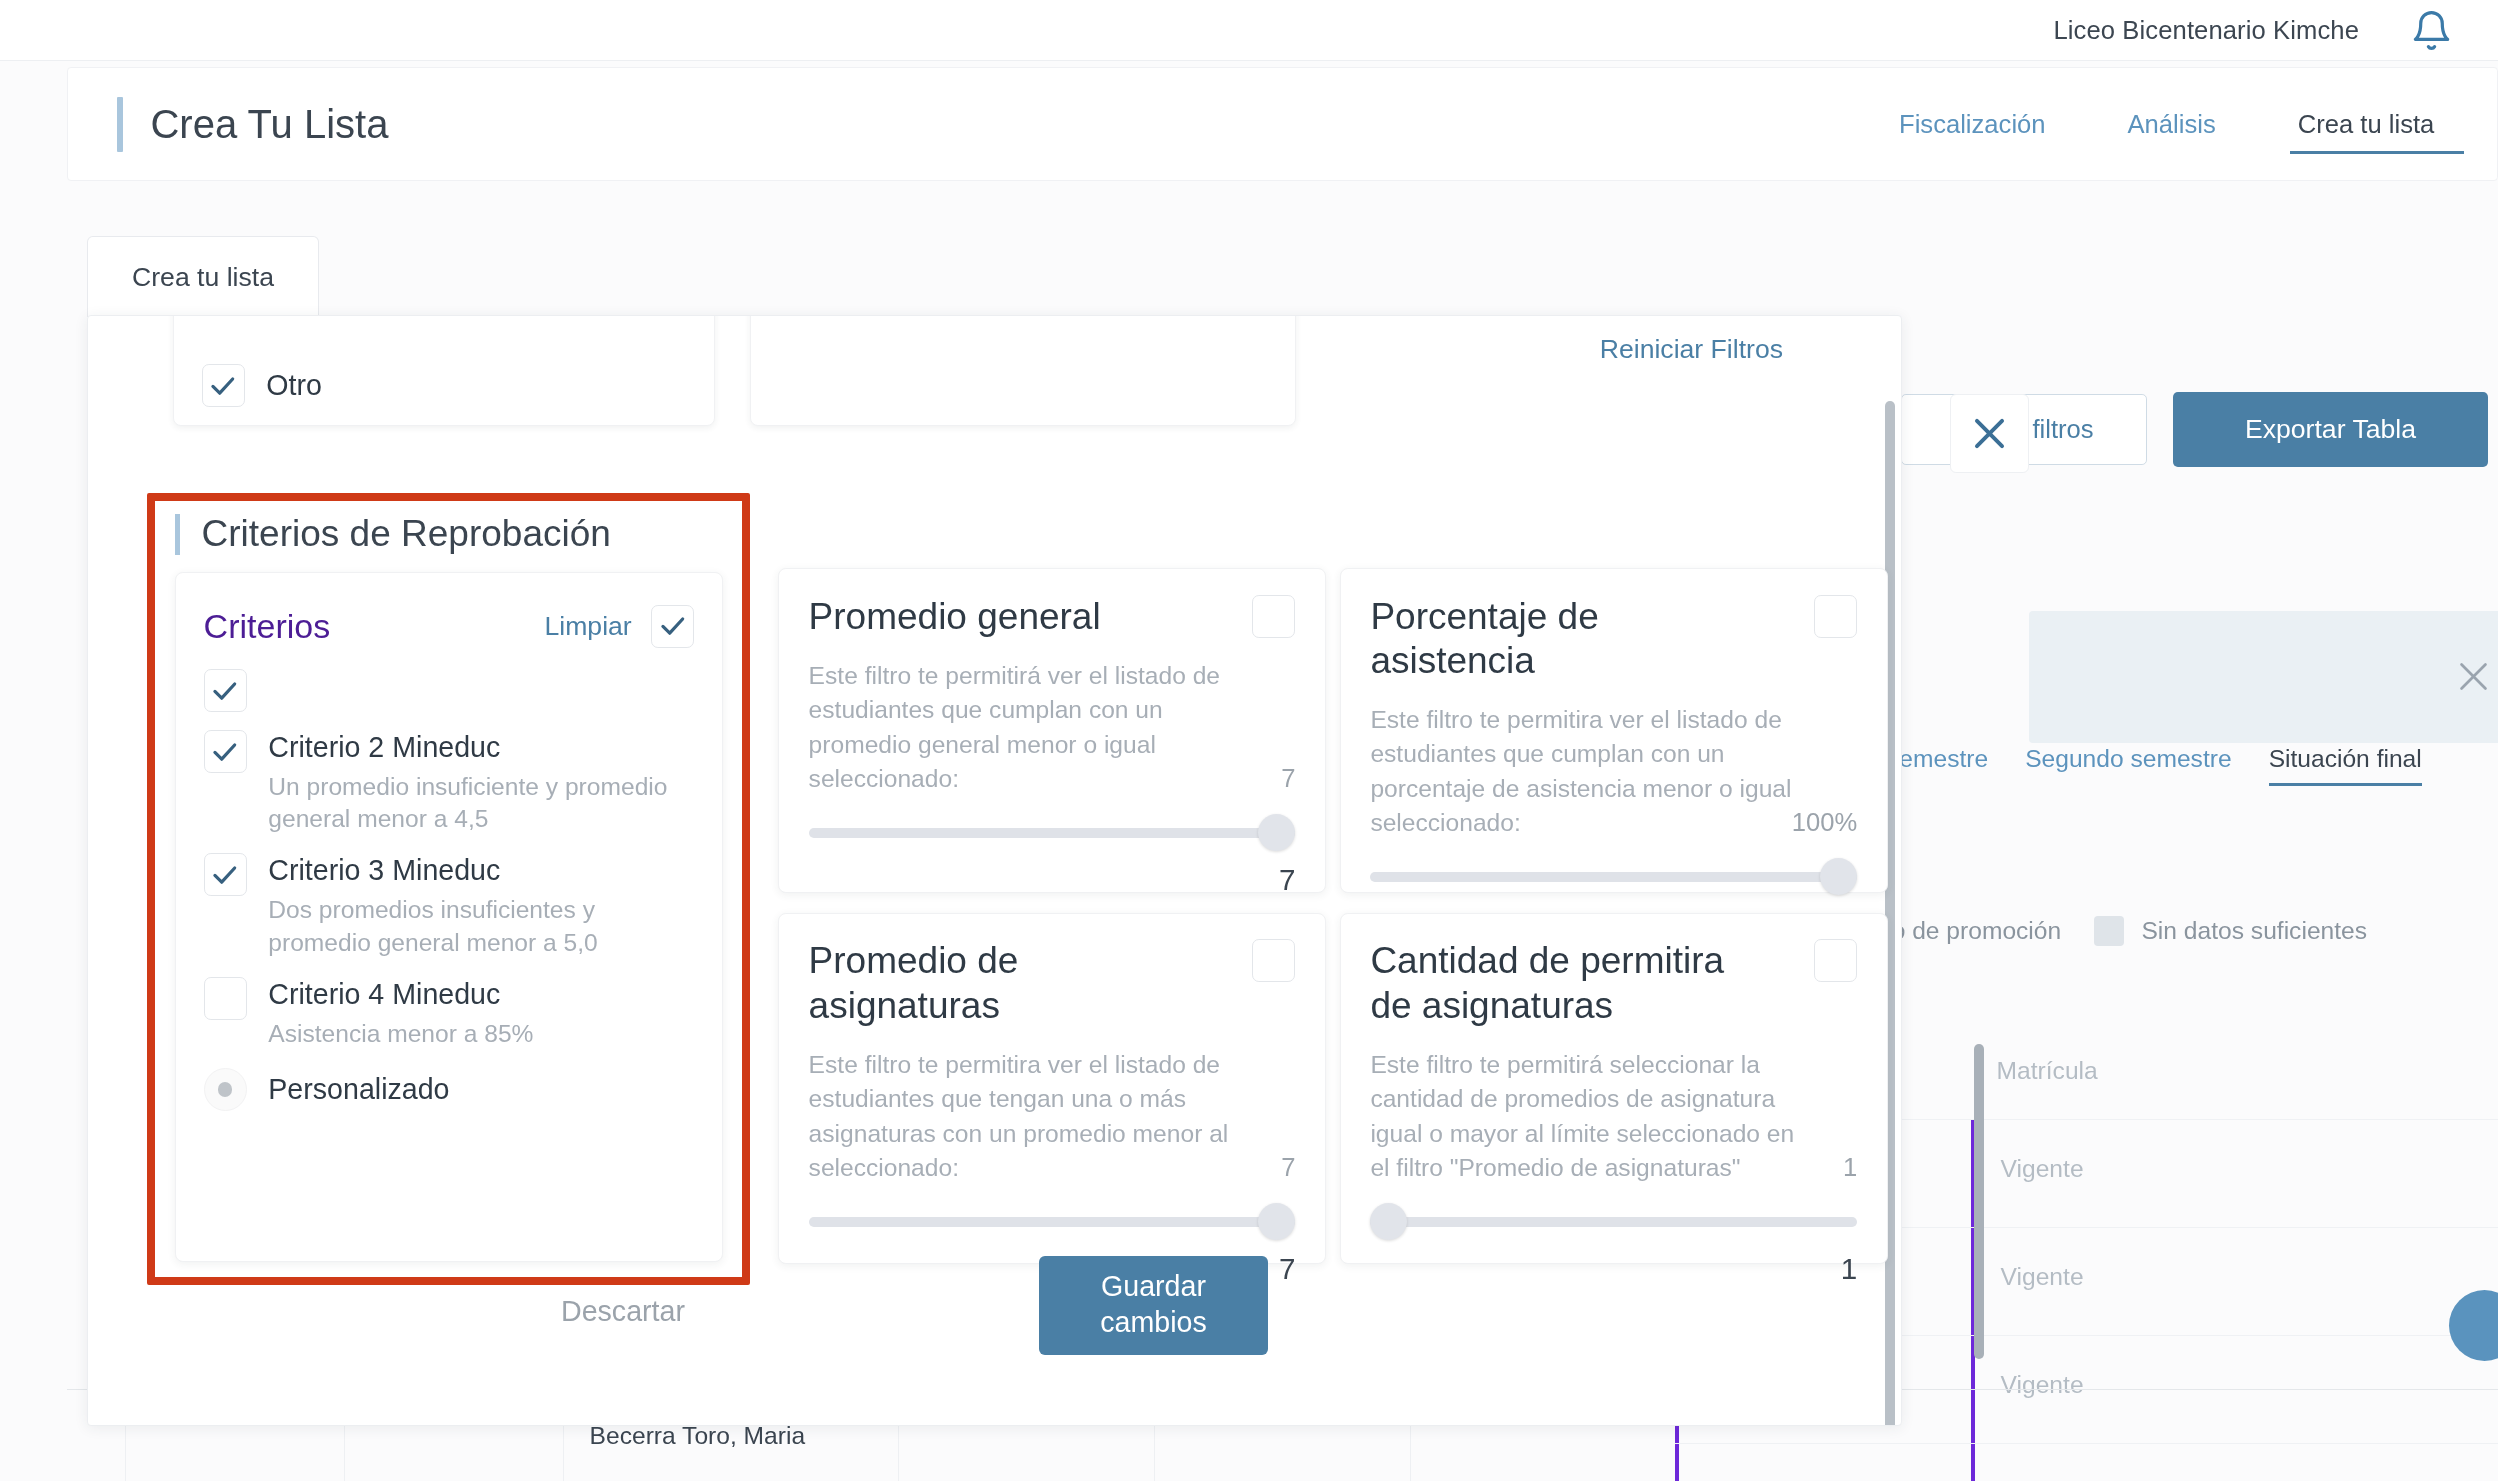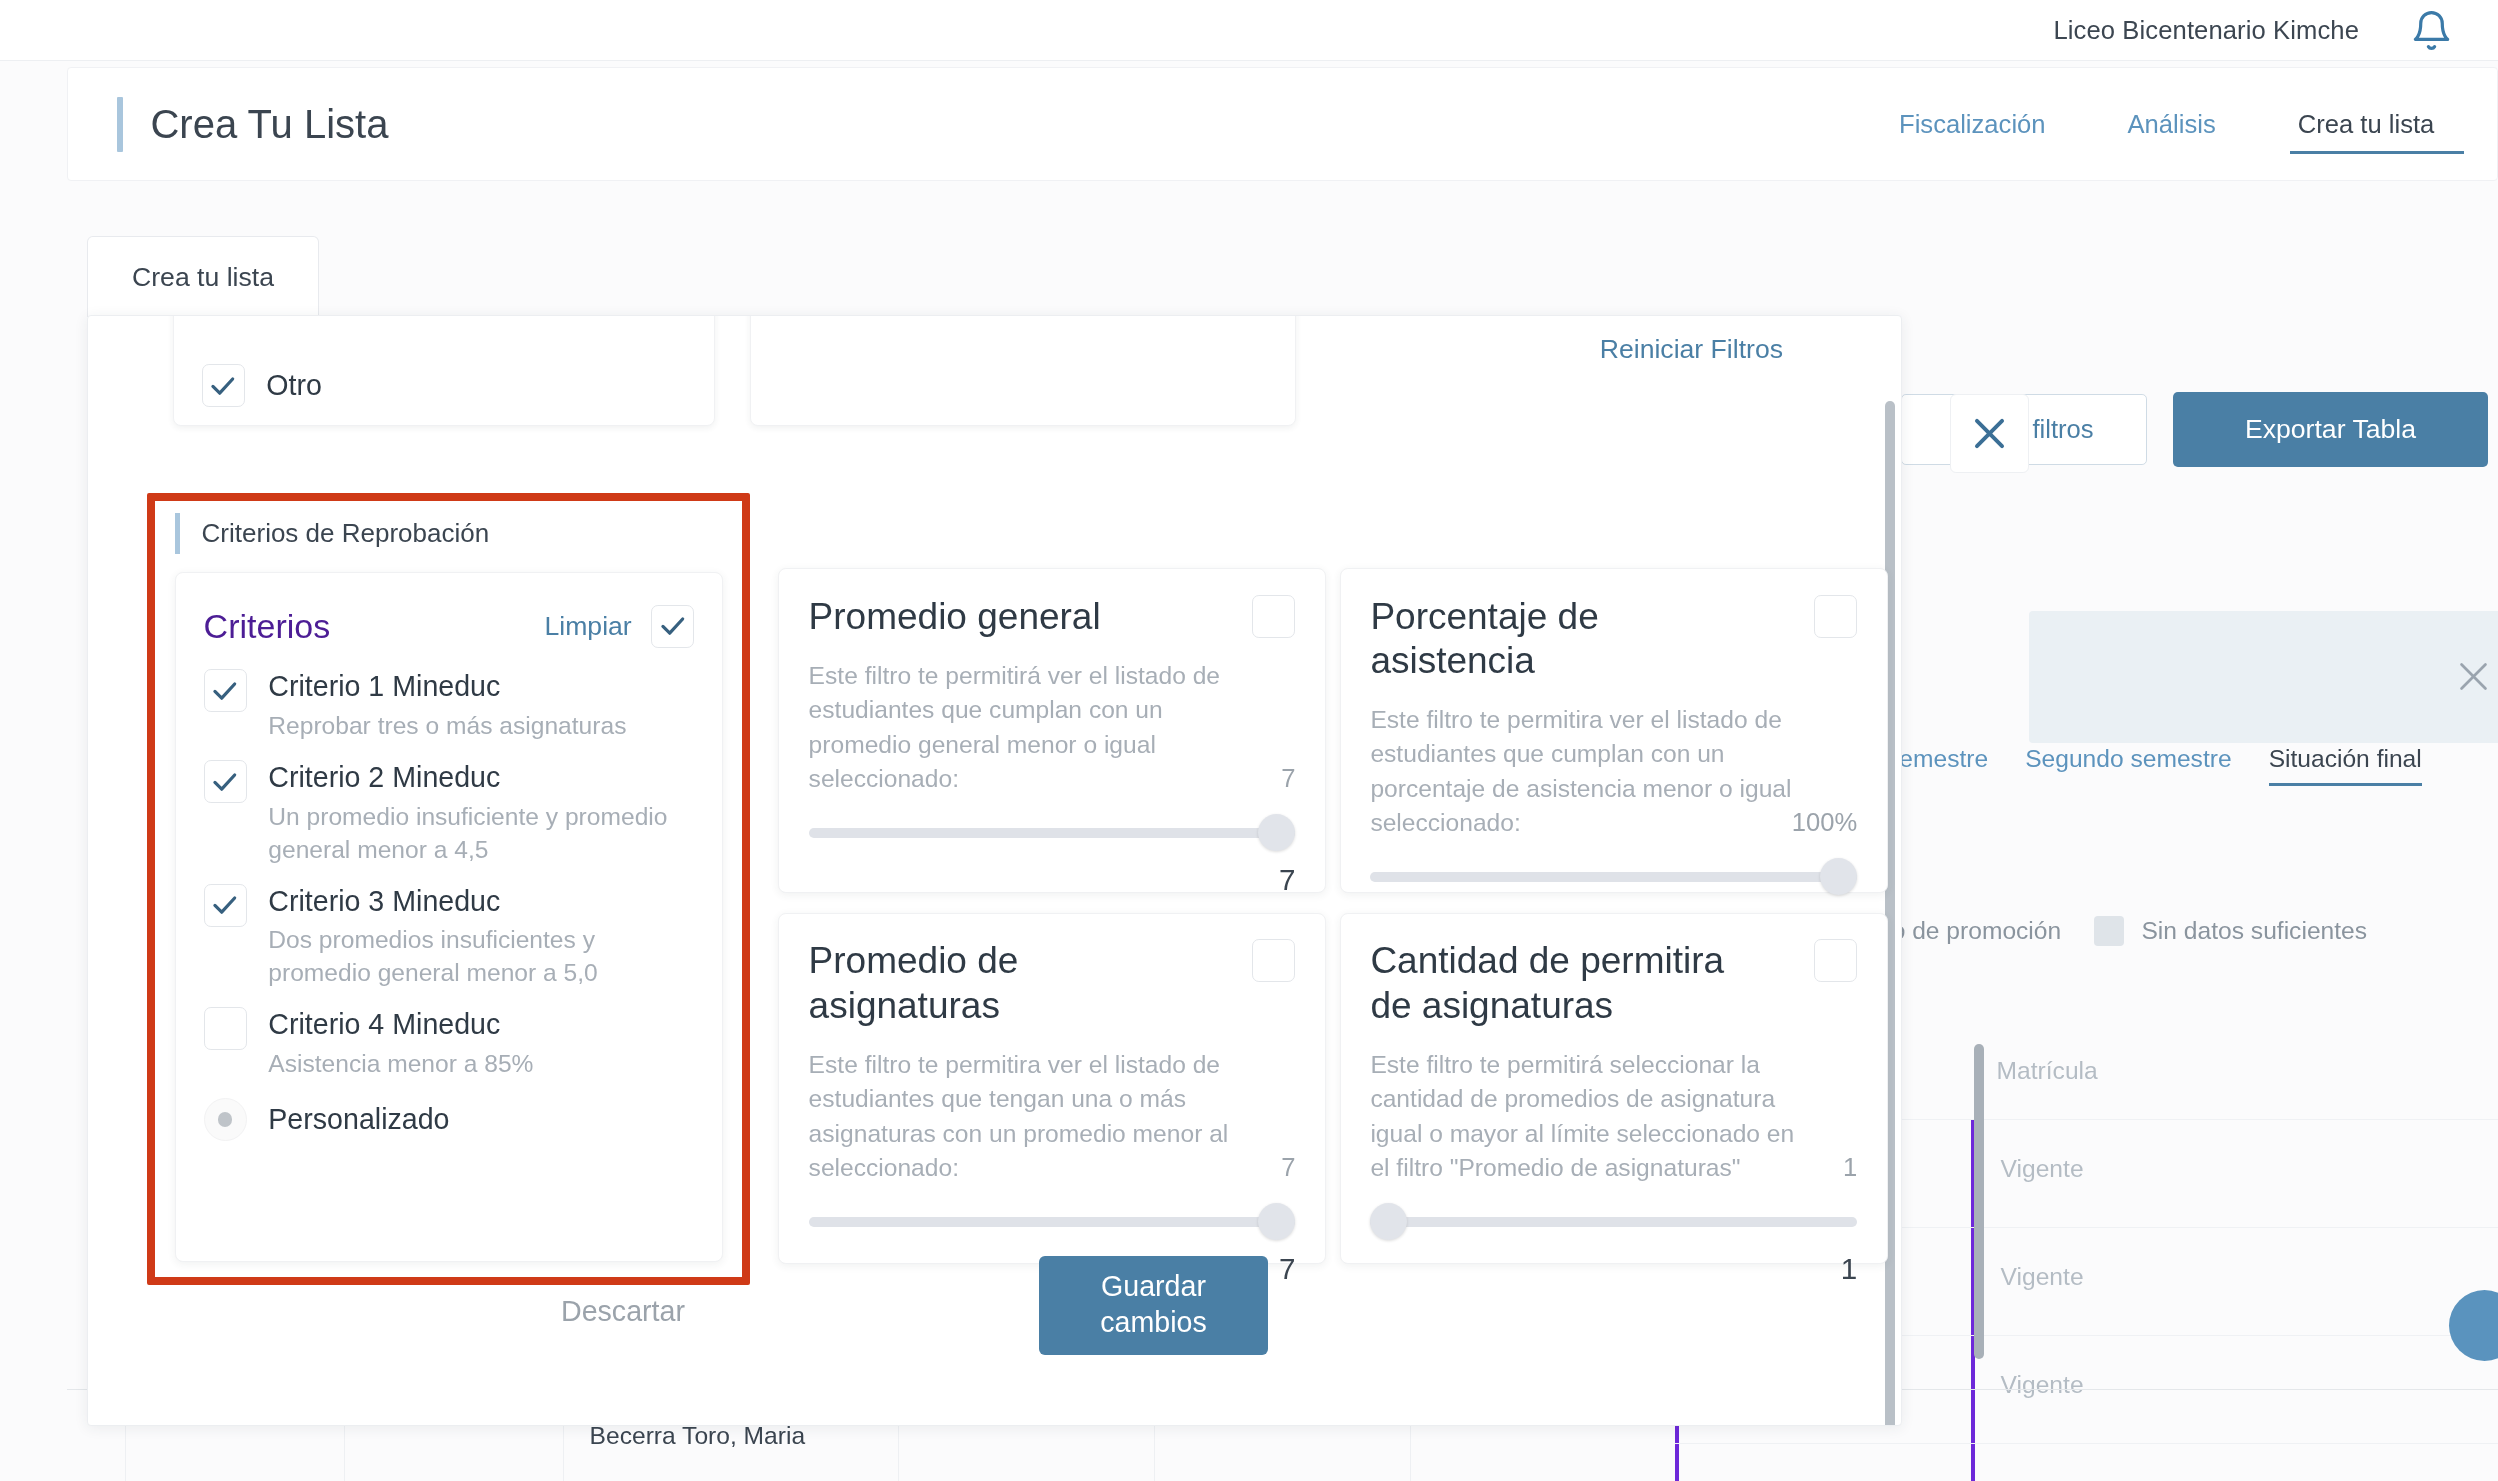--- a/index.html
+++ b/index.html
@@ -194,21 +194,21 @@
     border: 8.9px solid #cf3a17; border-radius: 2px; z-index: 3;
     pointer-events: none;
   }
 
   
   .section-head {
     position: absolute; left: 87px; top: 197px;
     display: flex; align-items: center; gap: 21.7px;
   }
   .section-head .bar { width: 4.9px; height: 41px; background: #a9c6dd; }
-  .section-head .txt { font-size: 26px; color: #3b4550; white-space: nowrap; }
+  .section-head .txt { font-size: 37px; color: #3b4550; white-space: nowrap; }
 
   
   .criterios-card {
     position: absolute; left: 87px; top: 256px; width: 548px; height: 690px;
     background: #ffffff; border: 1px solid #f0f1f3; border-radius: 7.9px;
     box-shadow: 0 2px 8.9px rgba(40,50,60,.07); padding: 23.6px 27.6px;
     z-index: 4;
   }
   .crit-head {
     display: flex; align-items: center; height: 59px; margin-bottom: 13.8px;
@@ -424,24 +424,20 @@
           </span>
         </div>
       </div>
 
       <div class="crit-item">
         <span class="cbox">
           <svg viewBox="0 0 24 24" fill="none" stroke="currentColor" stroke-width="2.6" stroke-linecap="round" stroke-linejoin="round">
               <path d="M4 12.5 L9.5 18 L20 6.5"></path>
             </svg>
         </span>
-        <div class="body">
-          <div class="name">Criterio 1 Mineduc</div>
-          <div class="desc">Reprobar tres o más asignaturas</div>
-        </div>
       </div>
 
       <div class="crit-item">
         <span class="cbox">
           <svg viewBox="0 0 24 24" fill="none" stroke="currentColor" stroke-width="2.6" stroke-linecap="round" stroke-linejoin="round">
               <path d="M4 12.5 L9.5 18 L20 6.5"></path>
             </svg>
         </span>
         <div class="body">
           <div class="name">Criterio 2 Mineduc</div>

